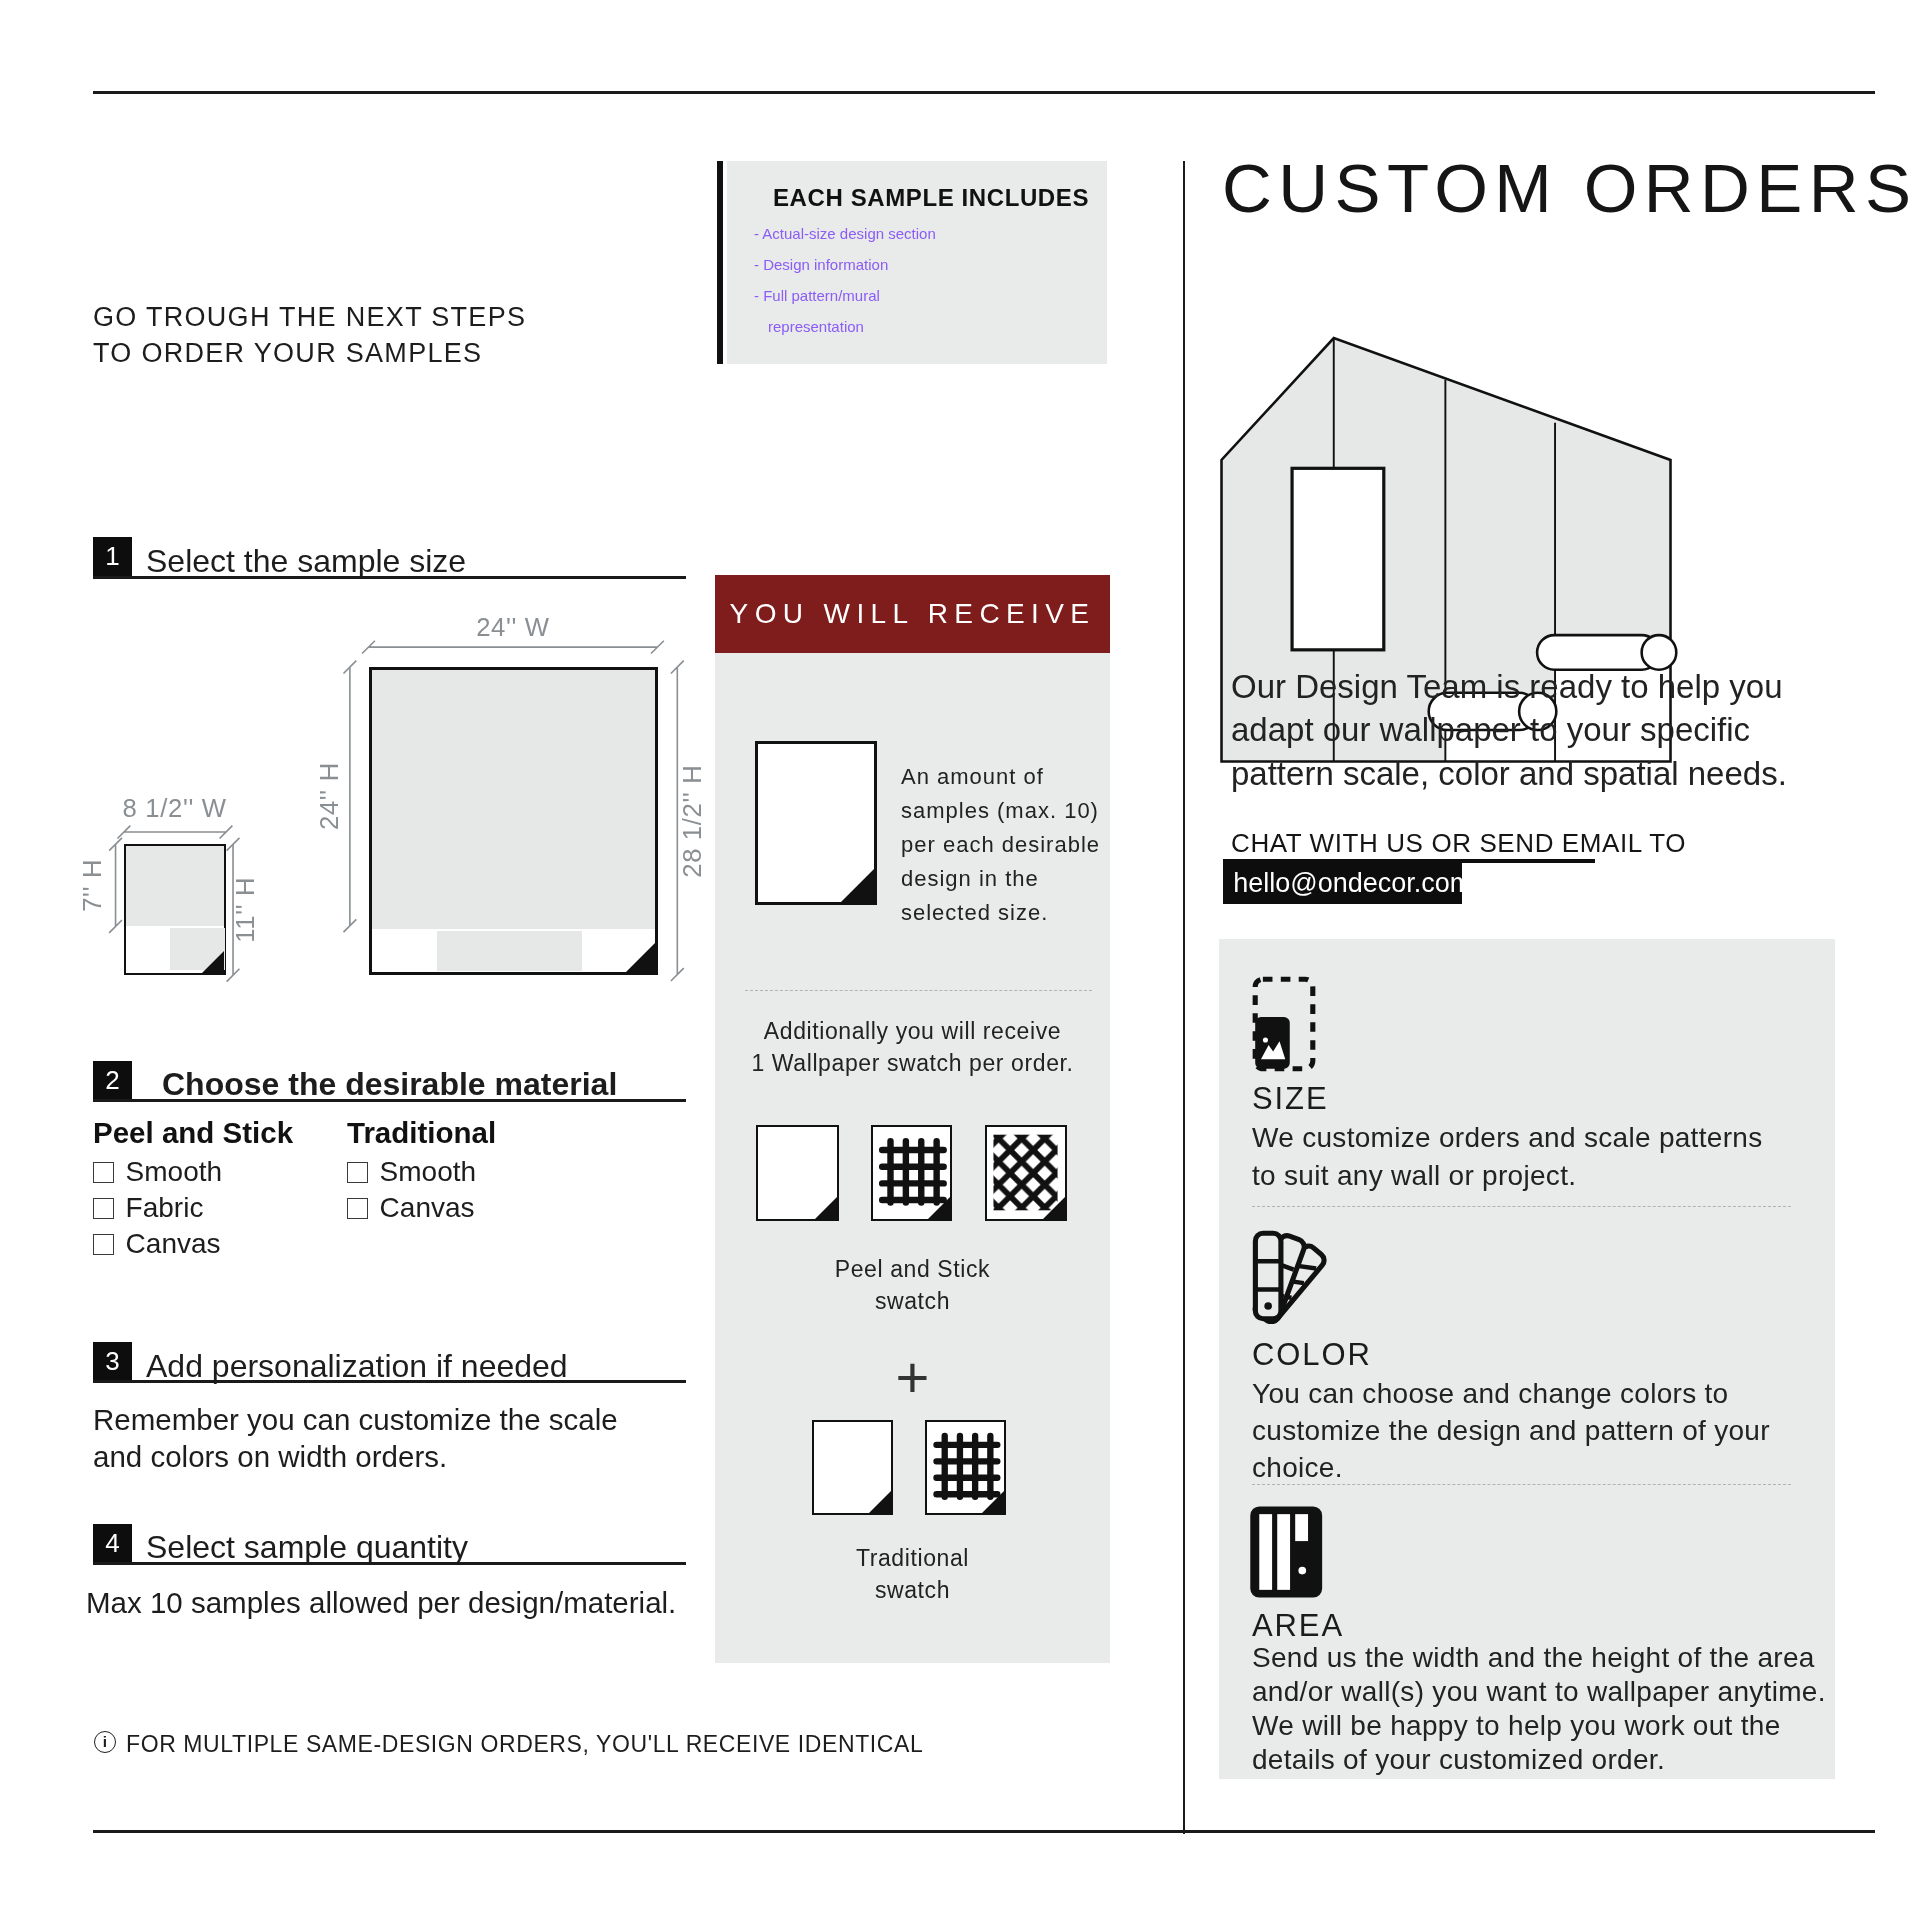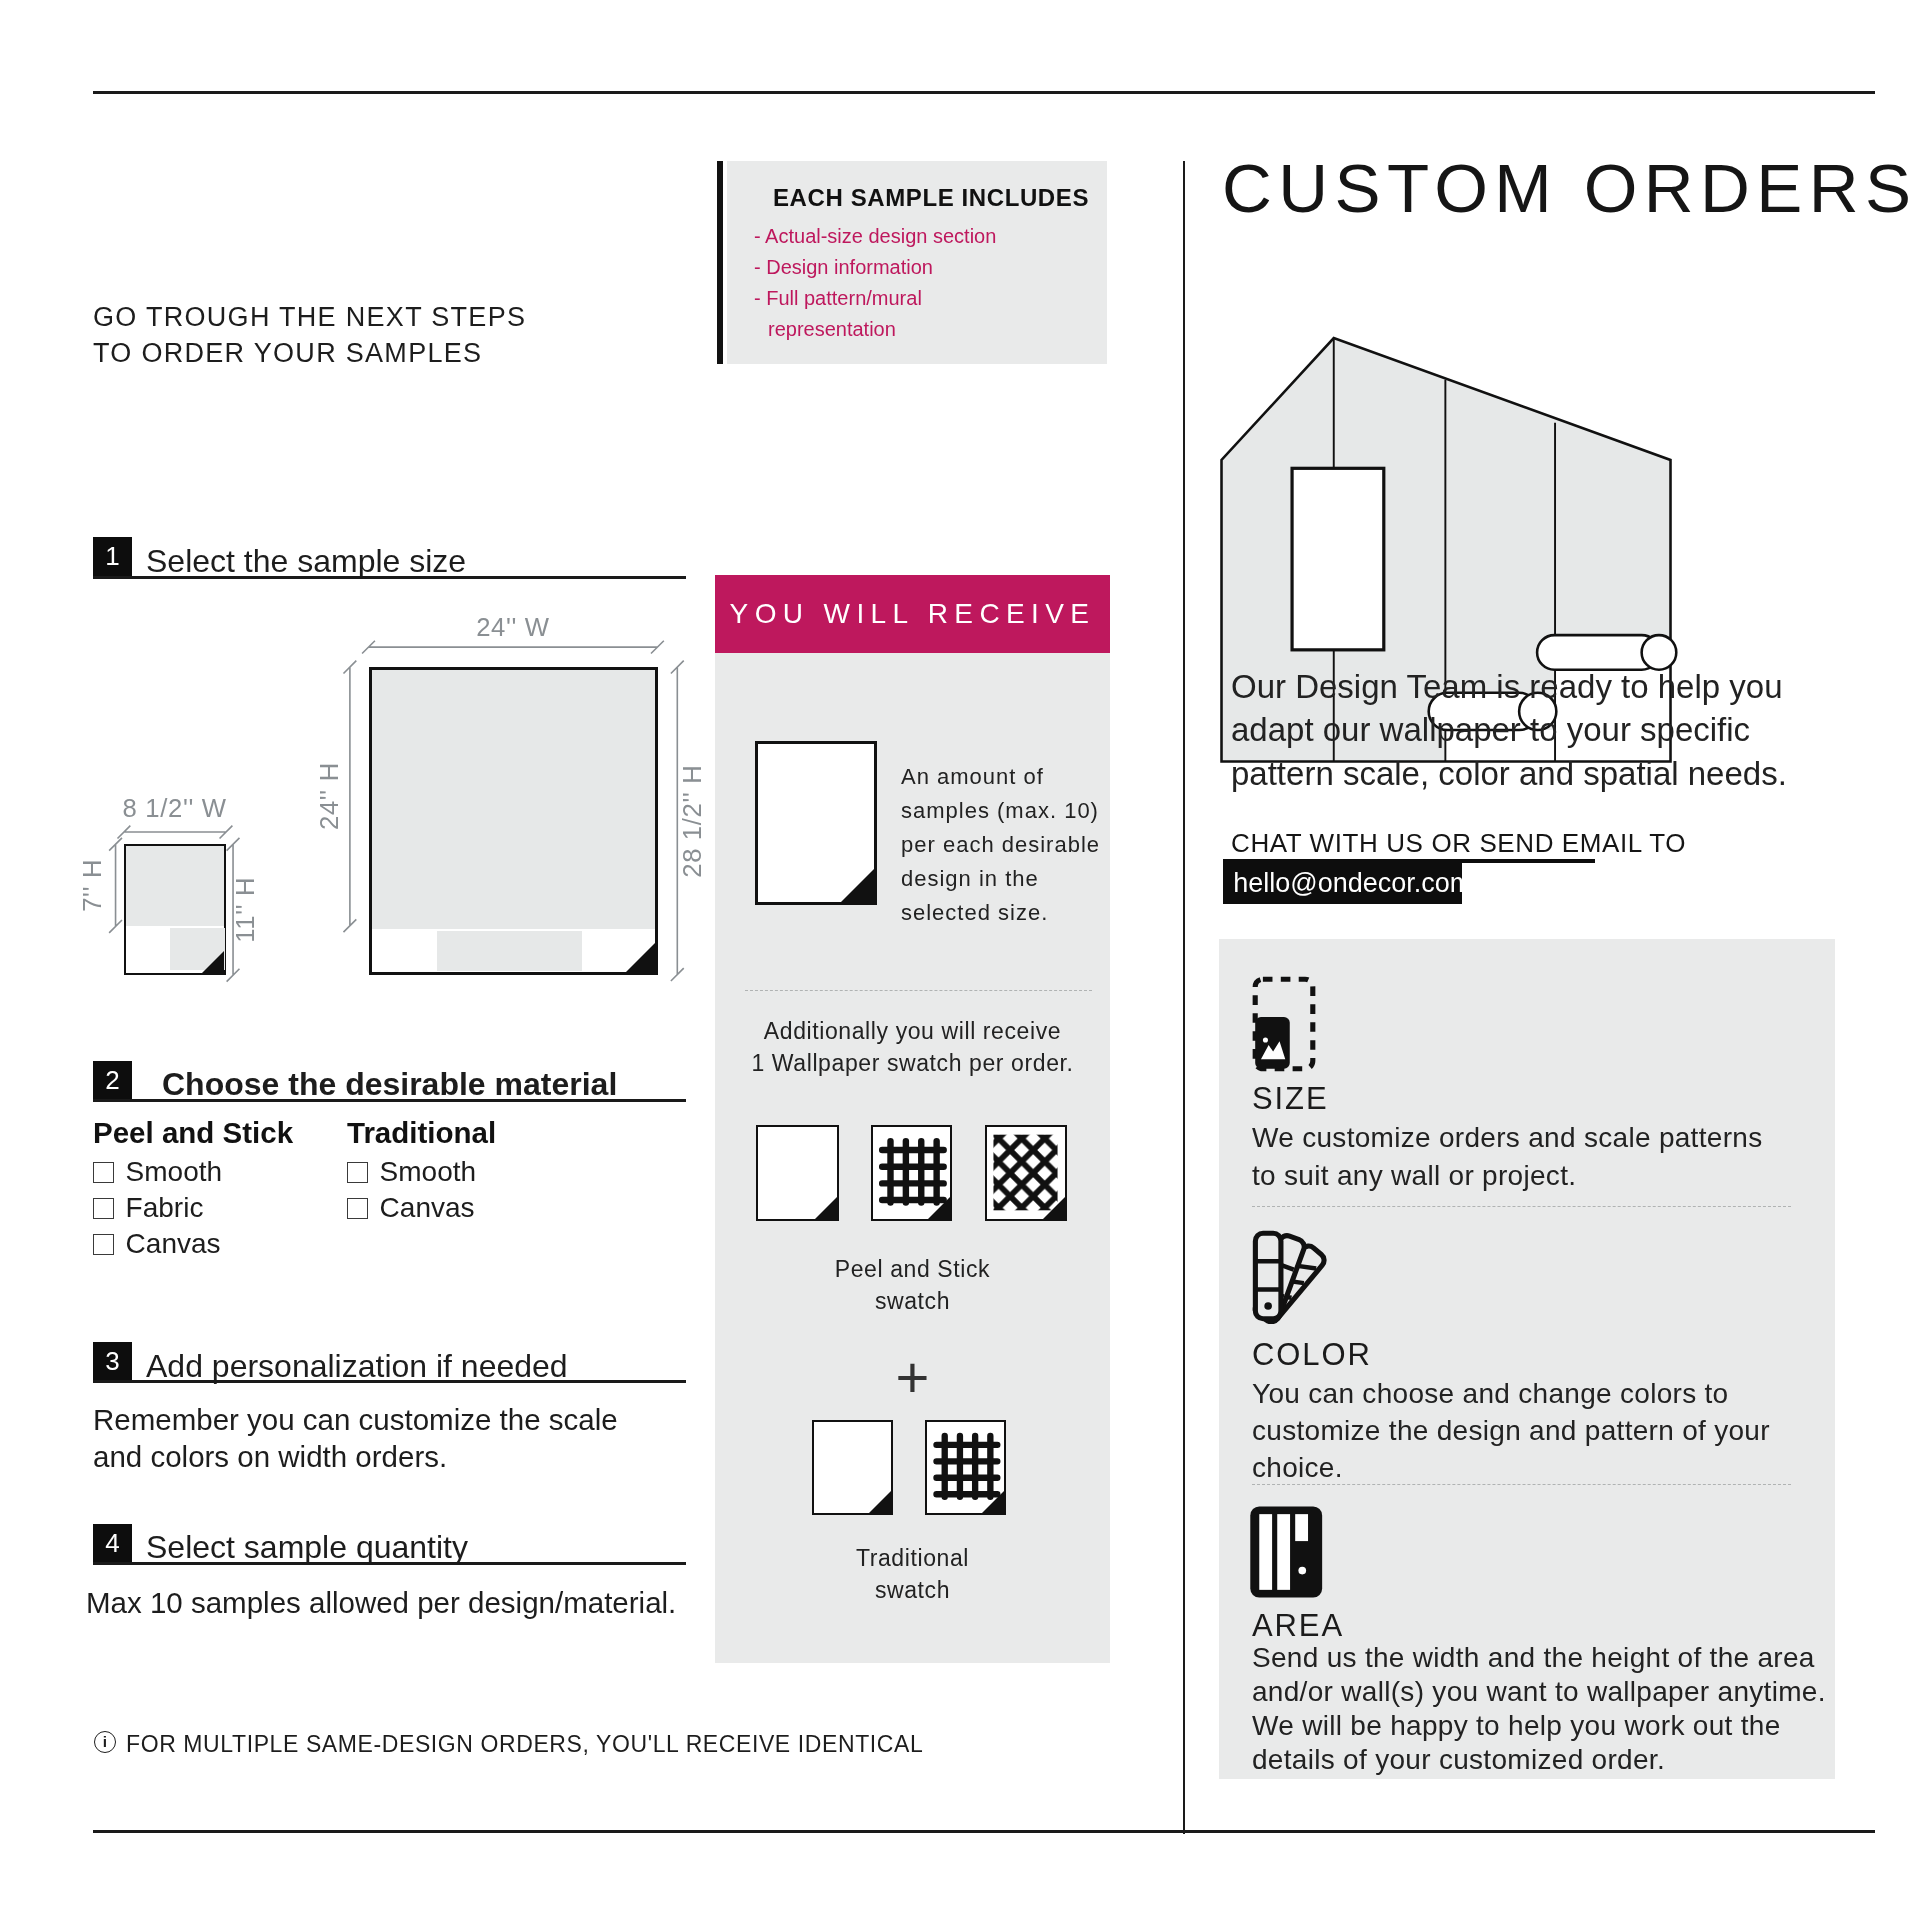--- a/index.html
+++ b/index.html
@@ -13,22 +13,22 @@
          display:flex;align-items:center;justify-content:center;}
   .stephead{font-size:32px;font-weight:400;color:#1d1d1d;white-space:nowrap;}
   .underline{background:#1a1a1a;height:2.6px;width:593px;}
   .body46{font-size:29.5px;font-weight:400;color:#1d1d1d;white-space:nowrap;}
   .mat-title{font-size:29.5px;font-weight:700;color:#111;white-space:nowrap;}
   .chk-row{display:flex;align-items:center;}
   .chk{width:19px;height:19px;border:1.9px solid #3a3a3a;background:#fff;flex:0 0 auto;}
   .chk-label{font-size:28px;padding-left:11.6px;color:#1d1d1d;white-space:nowrap;}
   .graybox{background:#e9eaea;}
   .inc-title{font-size:24px;font-weight:700;letter-spacing:0.6px;color:#111;white-space:nowrap;}
-  .inc-item{font-size:20px;color:#be185d;white-space:nowrap;}
-  .recv-head{background:#be185d;color:#fff;display:flex;align-items:center;justify-content:center;
+  .inc-item{font-size:15px;color:#8b5cf6;white-space:nowrap;}
+  .recv-head{background:#7f1d1d;color:#fff;display:flex;align-items:center;justify-content:center;
              font-size:28px;letter-spacing:6.4px;white-space:nowrap;}
   .page-icon{background:#fff;border:3.2px solid #111;box-sizing:border-box;position:absolute;}
   .page-icon::after{content:"";position:absolute;right:0;bottom:0;border-style:solid;
                     border-color:transparent transparent #111 transparent;}
   .fold52::after{border-width:0 0 33px 33px;}
   .fold34::after{border-width:0 0 22px 22px;}
   .fold46::after{border-width:0 0 29.5px 29.5px;}
   .amount{font-size:22px;letter-spacing:1px;font-weight:500;color:#222;white-space:nowrap;}
   .dashes{border-top:1.9px dashed #b0b3b3;height:0;}
   .midcenter{left:715px;width:395px;text-align:center;}

